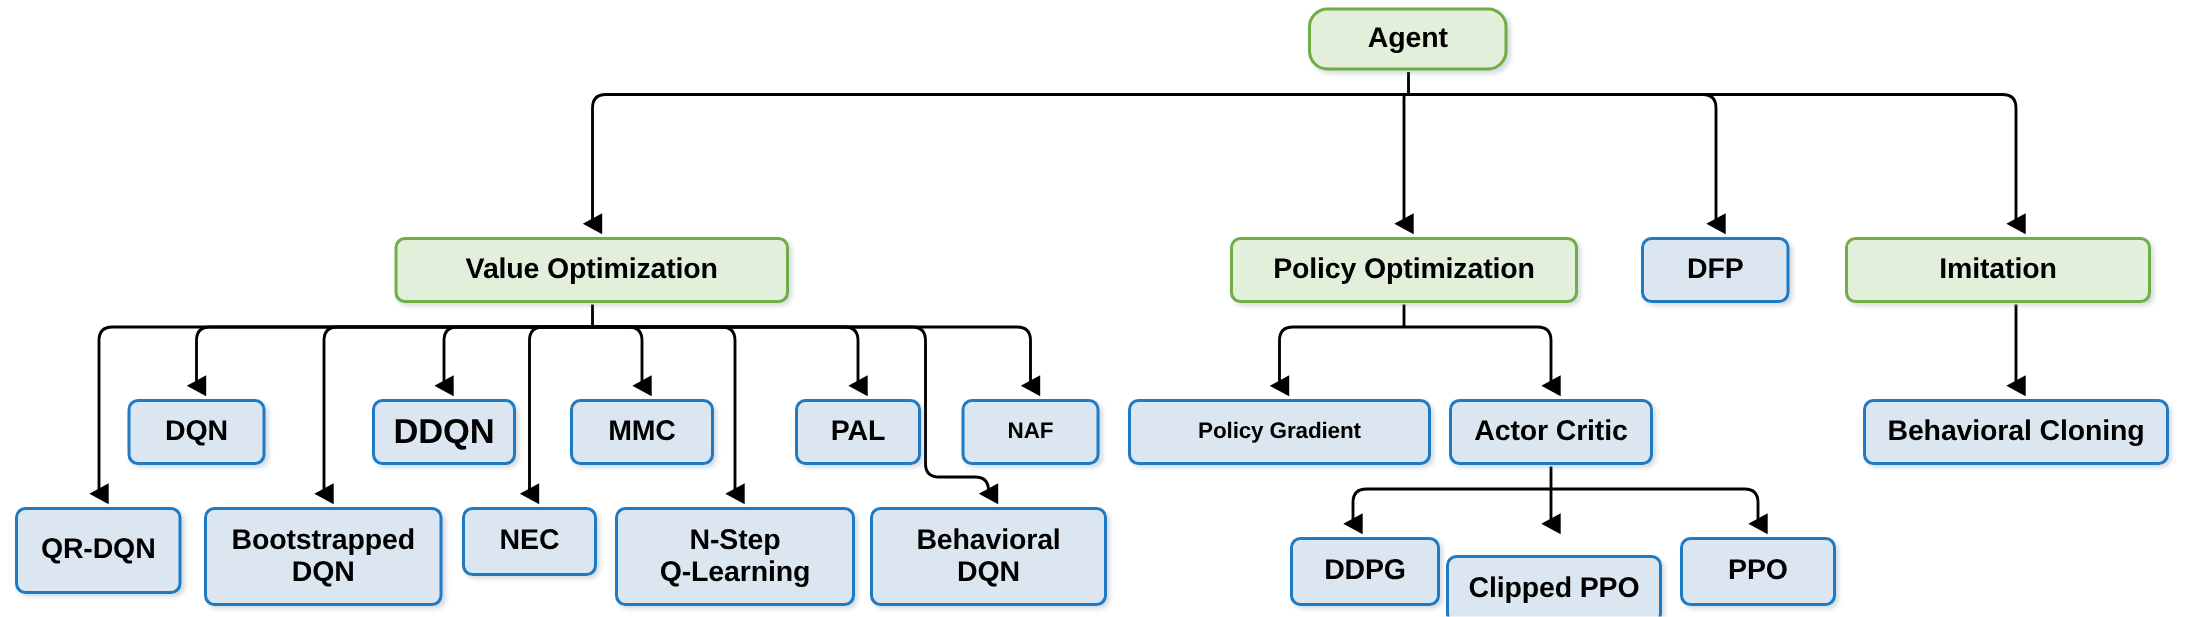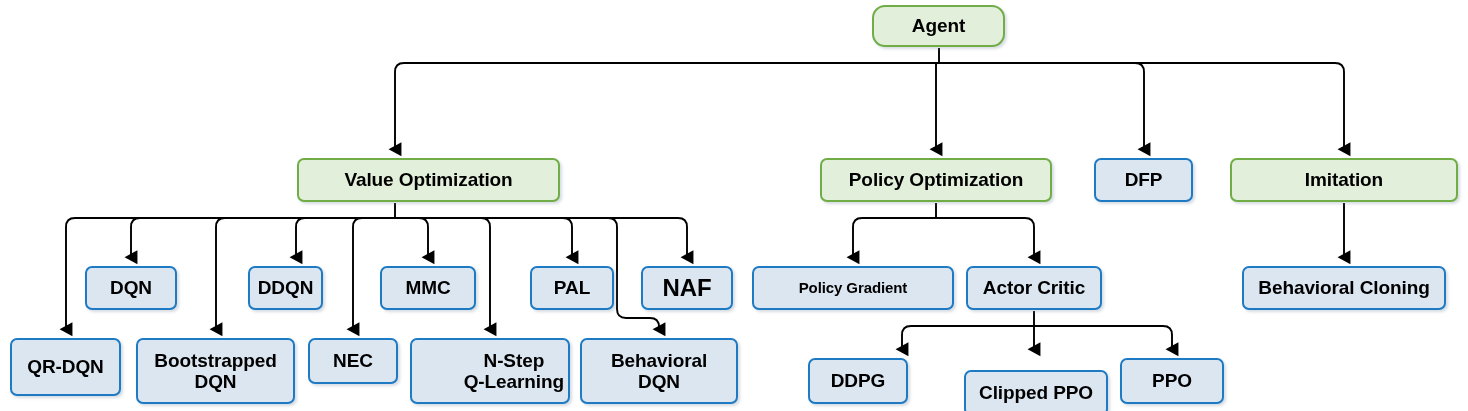--- a/index.html
+++ b/index.html
@@ -85,45 +85,45 @@
         <path d="M1034,311 L1034,326"></path>
         <path d="M1034,326 L911,326 Q902,326 902,335 L902,349" marker-end="url(#arrowhead)"></path>
         <path d="M1034,326 L1034,349" marker-end="url(#arrowhead)"></path>
         <path d="M1034,326 L1163,326 Q1172,326 1172,335 L1172,349" marker-end="url(#arrowhead)"></path>
       </g>
   </svg>
   <div id="node-layer">
       <div class="node-box node-green" style="left: 872px; top: 5px; width: 133px; height: 42px; font-size: 19px; border-radius: 13px;">
         <span class="node-label">Agent</span>
       </div>
-      <div class="node-box node-green" style="left: 263px; top: 158px; width: 263px; height: 44px; font-size: 19px; margin-left: 34px;">
+      <div class="node-box node-green" style="left: 263px; top: 158px; width: 263px; height: 44px; font-size: 19px;">
         <span class="node-label">Value Optimization</span>
       </div>
       <div class="node-box node-green" style="left: 820px; top: 158px; width: 232px; height: 44px; font-size: 19px;">
         <span class="node-label">Policy Optimization</span>
       </div>
       <div class="node-box node-blue" style="left: 1094px; top: 158px; width: 99px; height: 44px; font-size: 19px;">
         <span class="node-label">DFP</span>
       </div>
-      <div class="node-box node-green" style="left: 1230px; top: 158px; width: 228px; height: 44px; font-size: 19px;">
+      <div class="node-box node-green" style="left: 1230px; top: 158px; width: 204px; height: 44px; font-size: 19px;">
         <span class="node-label">Imitation</span>
       </div>
       <div class="node-box node-blue" style="left: 85px; top: 266px; width: 92px; height: 44px; font-size: 19px;">
         <span class="node-label">DQN</span>
       </div>
-      <div class="node-box node-blue" style="left: 248px; top: 266px; width: 75px; height: 44px; font-size: 19px;">
+      <div class="node-box node-blue" style="left: 248px; top: 266px; width: 96px; height: 44px; font-size: 23px;">
         <span class="node-label">DDQN</span>
       </div>
       <div class="node-box node-blue" style="left: 380px; top: 266px; width: 96px; height: 44px; font-size: 19px; justify-content: center;">
         <span class="node-label">MMC</span>
       </div>
       <div class="node-box node-blue" style="left: 530px; top: 266px; width: 84px; height: 44px; font-size: 19px;">
         <span class="node-label">PAL</span>
       </div>
-      <div class="node-box node-blue" style="left: 641px; top: 266px; width: 92px; height: 44px; font-size: 24px;">
+      <div class="node-box node-blue" style="left: 641px; top: 266px; width: 92px; height: 44px; font-size: 15px;">
         <span class="node-label">NAF</span>
       </div>
       <div class="node-box node-blue" style="left: 752px; top: 266px; width: 202px; height: 44px; font-size: 15px;">
         <span class="node-label">Policy Gradient</span>
       </div>
       <div class="node-box node-blue" style="left: 966px; top: 266px; width: 136px; height: 44px; font-size: 19px; justify-content: center;">
         <span class="node-label">Actor Critic</span>
       </div>
       <div class="node-box node-blue" style="left: 1242px; top: 266px; width: 204px; height: 44px; font-size: 19px;">
         <span class="node-label">Behavioral Cloning</span>
@@ -131,29 +131,29 @@
       <div class="node-box node-blue" style="left: 10px; top: 338px; width: 111px; height: 58px; font-size: 19px;">
         <span class="node-label">QR-DQN</span>
       </div>
       <div class="node-box node-blue" style="left: 136px; top: 338px; width: 159px; height: 66px; font-size: 19px;">
         <span class="node-label">Bootstrapped
 DQN</span>
       </div>
       <div class="node-box node-blue" style="left: 308px; top: 338px; width: 90px; height: 46px; font-size: 19px;">
         <span class="node-label">NEC</span>
       </div>
-      <div class="node-box node-blue" style="left: 410px; top: 338px; width: 160px; height: 66px; font-size: 19px; justify-content: flex-end;">
+      <div class="node-box node-blue" style="left: 410px; top: 338px; width: 160px; height: 66px; font-size: 19px;">
         <span class="node-label">N-Step
 Q-Learning</span>
       </div>
       <div class="node-box node-blue" style="left: 580px; top: 338px; width: 158px; height: 66px; font-size: 19px;">
         <span class="node-label">Behavioral
 DQN</span>
       </div>
-      <div class="node-box node-blue" style="left: 808px; top: 358px; width: 100px; height: 46px; font-size: 19px;">
+      <div class="node-box node-blue" style="left: 860px; top: 358px; width: 100px; height: 46px; font-size: 19px;">
         <span class="node-label">DDPG</span>
       </div>
       <div class="node-box node-blue" style="left: 964px; top: 370px; width: 144px; height: 46px; font-size: 19px;">
         <span class="node-label">Clipped PPO</span>
       </div>
       <div class="node-box node-blue" style="left: 1120px; top: 358px; width: 104px; height: 46px; font-size: 19px;">
         <span class="node-label">PPO</span>
       </div>
     </div>
 </div>

